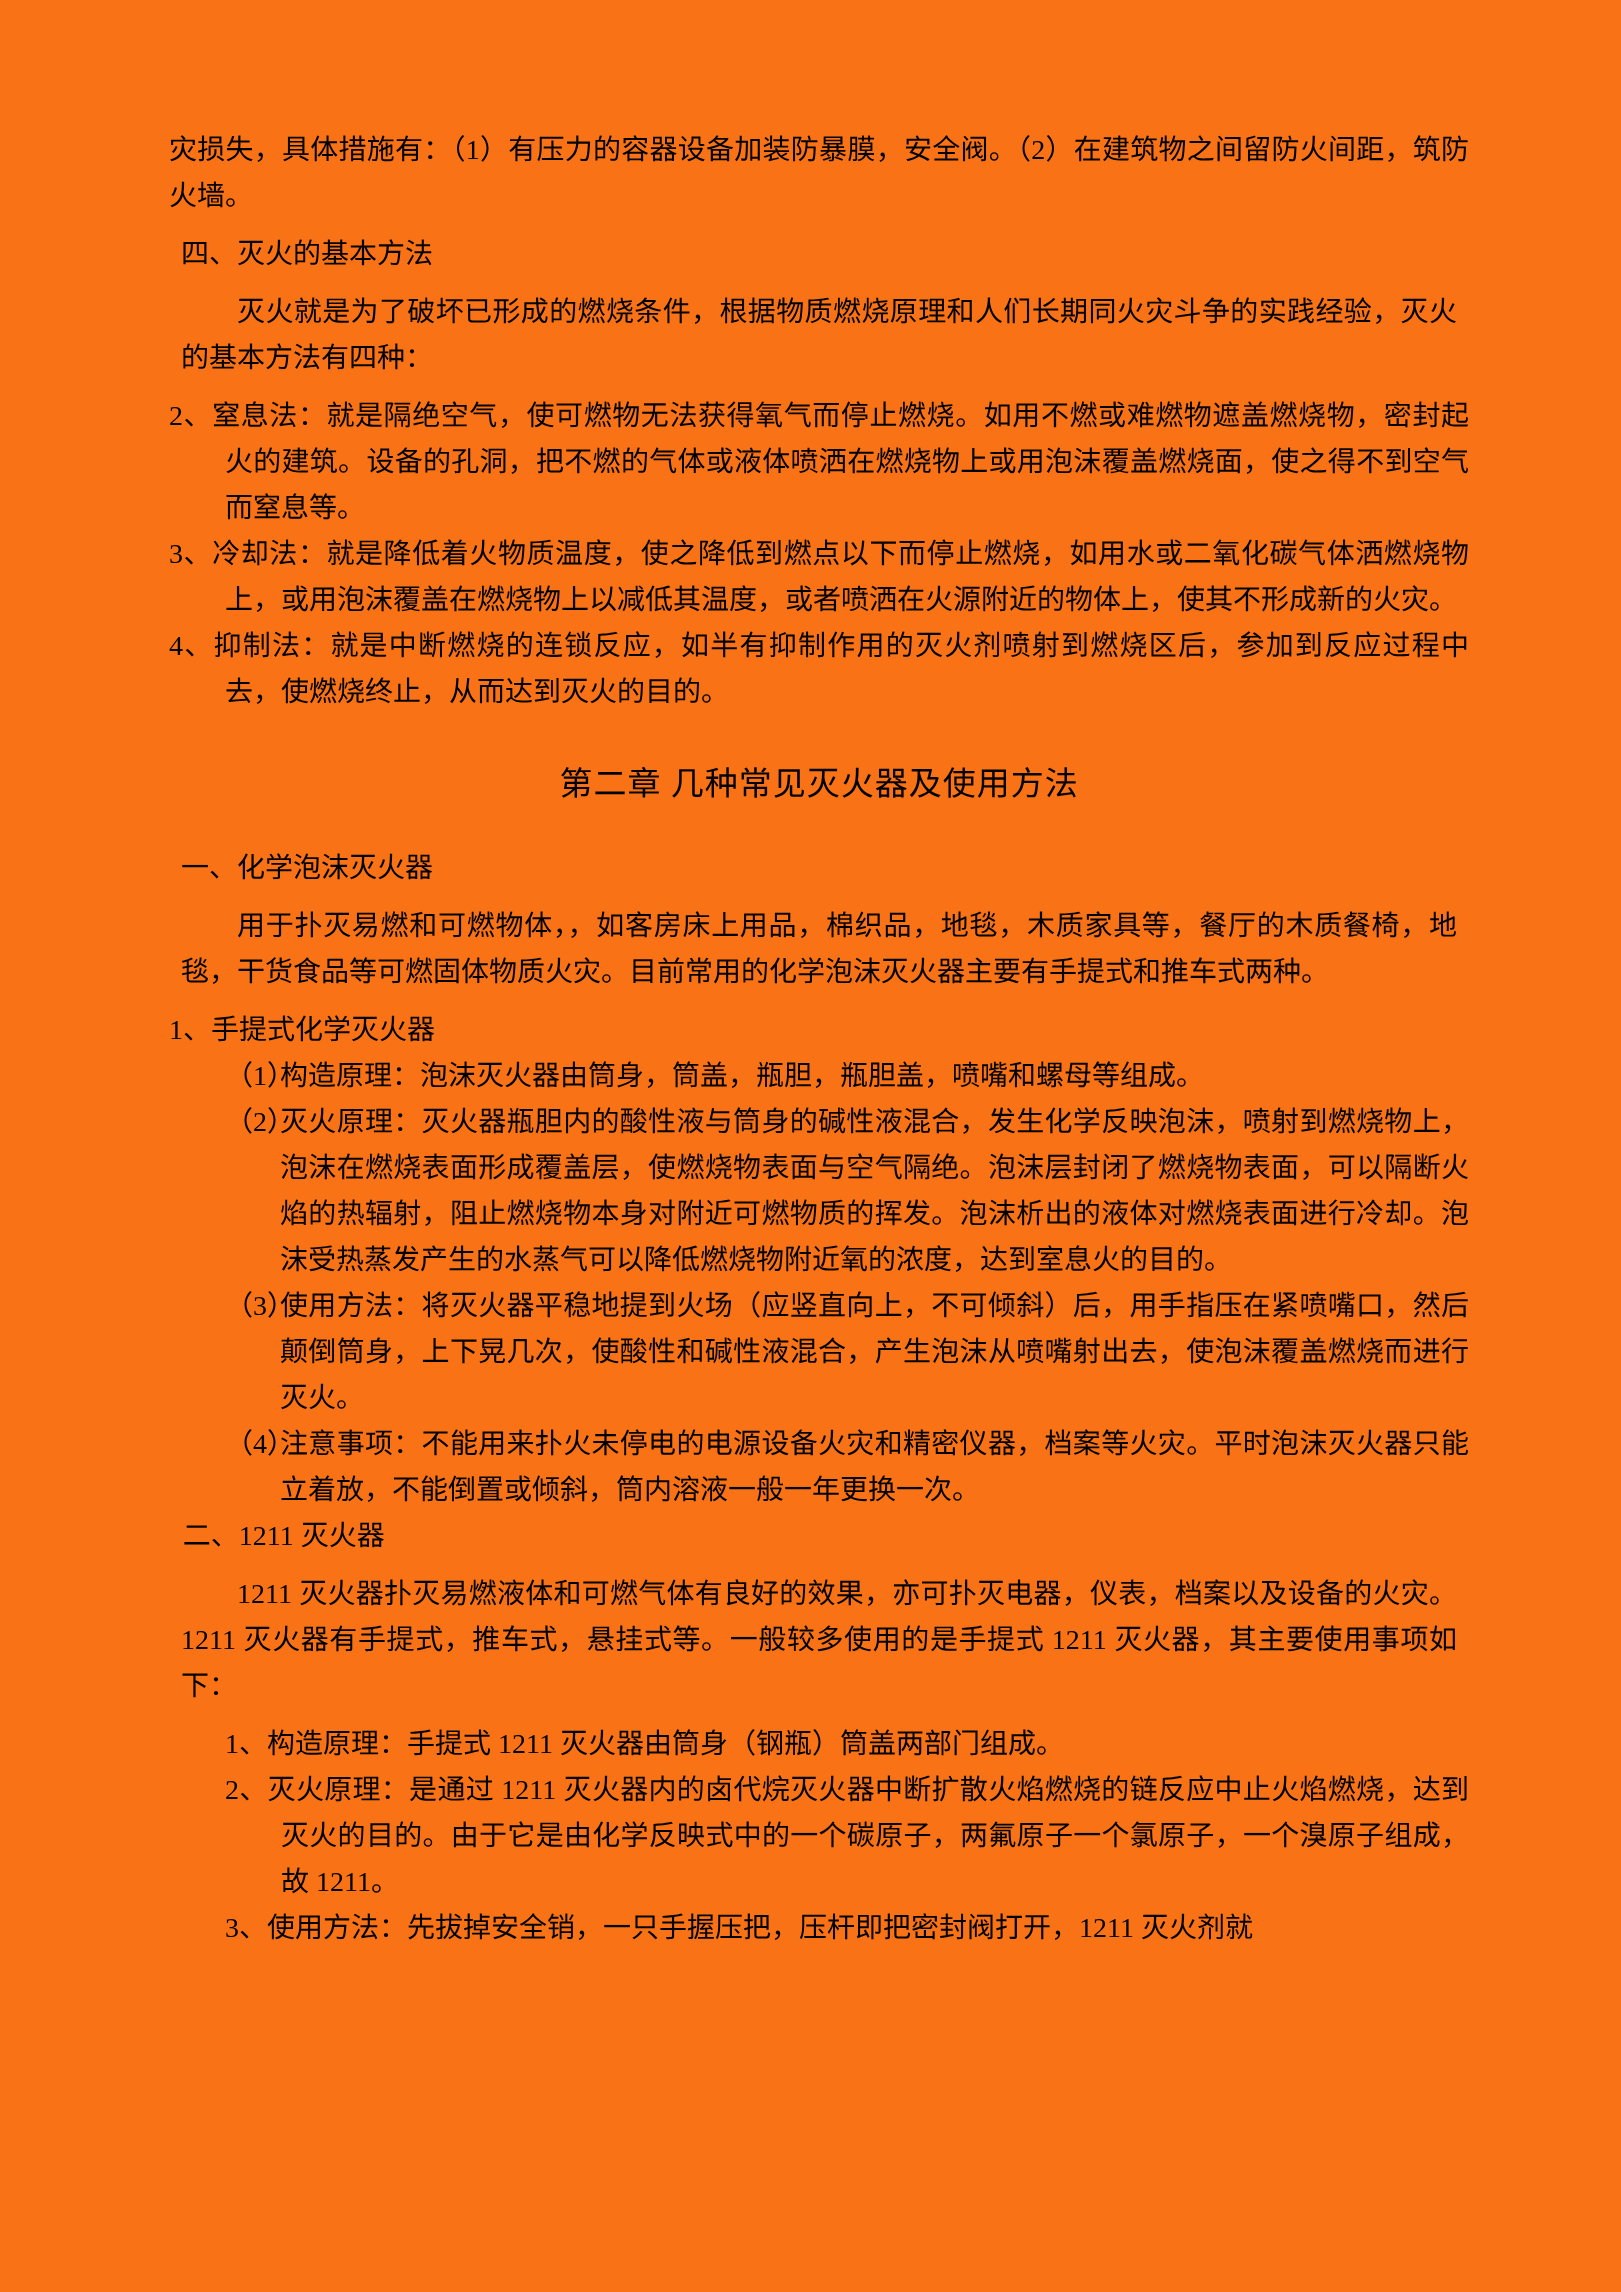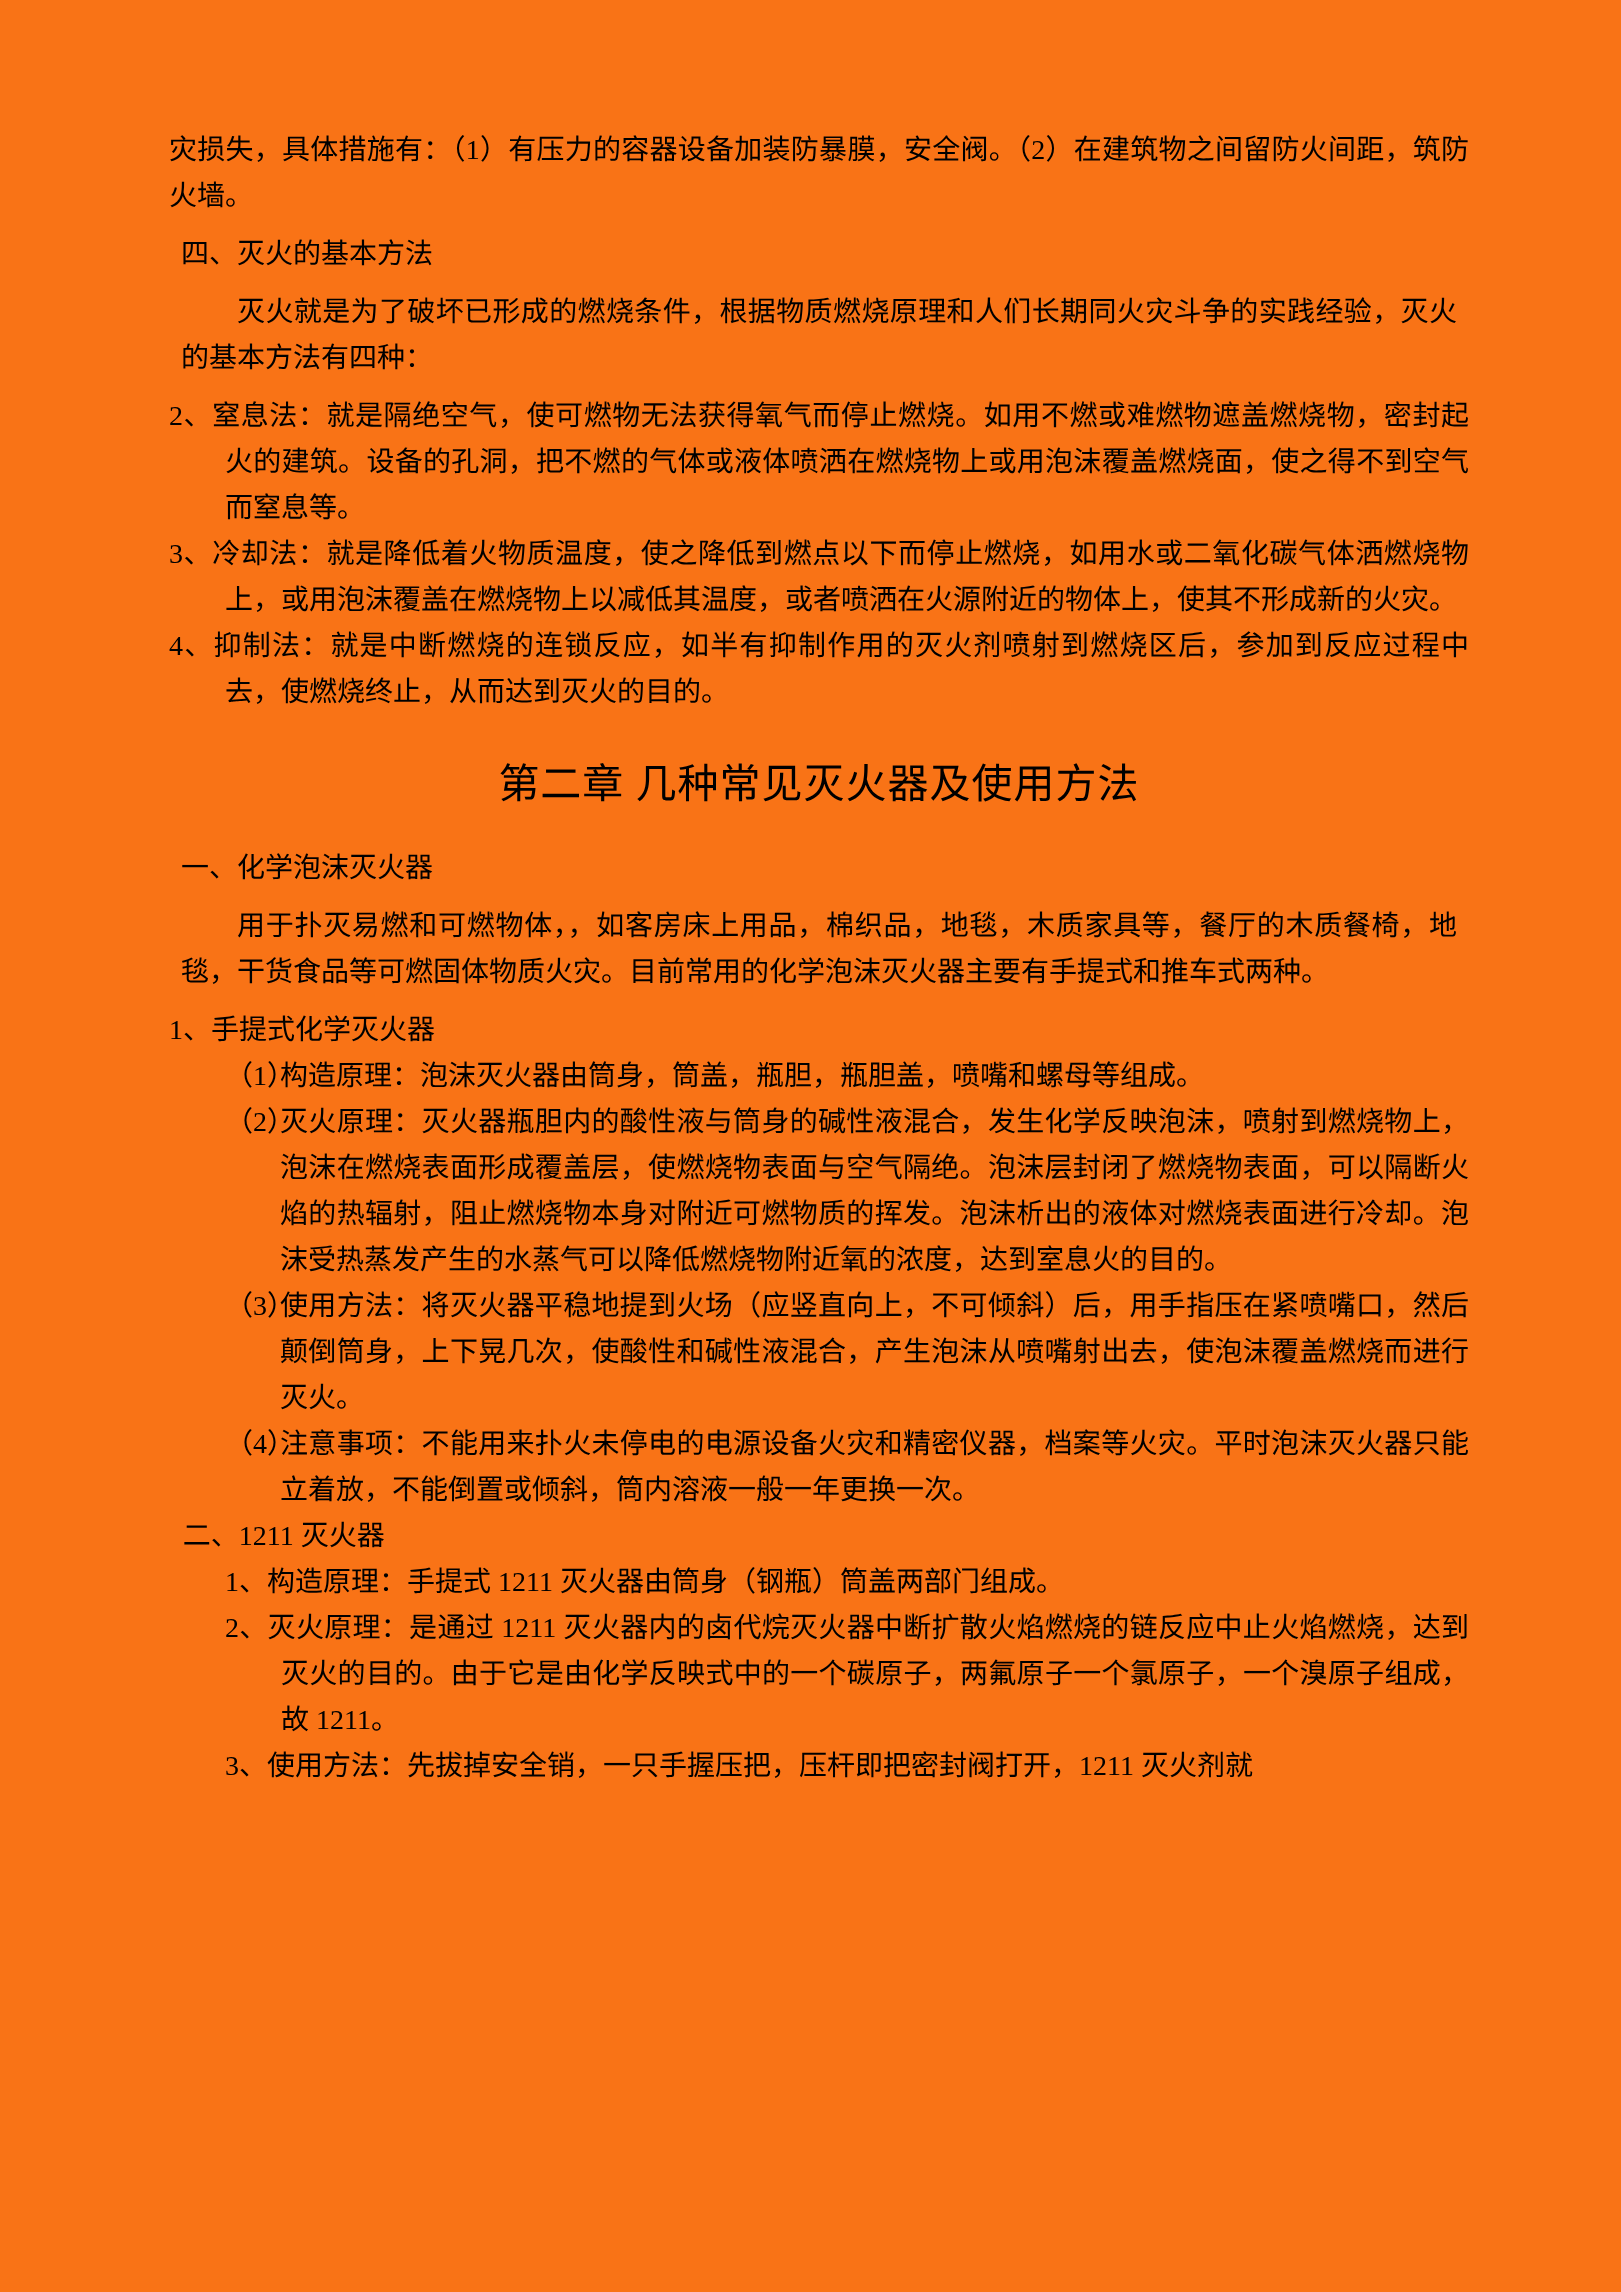--- a/index.html
+++ b/index.html
@@ -79,21 +79,21 @@
   .paren-item .content {
     flex: 1 1 auto;
     text-align: justify;
     text-justify: inter-ideograph;
   }
 
   
   .chapter-title {
     margin: 0;
     text-align: center;
-    font-size: 41px;
+    font-size: 33px;
     line-height: 61px;
     letter-spacing: 1px;
   }
   .spacer-lg { height: 39px; }
   .spacer-md { height: 17.6px; }
 </style>
 </head>
 <body>
 
 <div class="page">
@@ -139,20 +139,21 @@
       <span class="content">使用方法：将灭火器平稳地提到火场（应竖直向上，不可倾斜）后，用手指压在紧喷嘴口，然后颠倒筒身，上下晃几次，使酸性和碱性液混合，产生泡沫从喷嘴射出去，使泡沫覆盖燃烧而进行灭火。</span>
     </div>
 
     <div class="paren-item">
       <span class="marker">（4）</span>
       <span class="content">注意事项：不能用来扑火未停电的电源设备火灾和精密仪器，档案等火灾。平时泡沫灭火器只能立着放，不能倒置或倾斜，筒内溶液一般一年更换一次。</span>
     </div>
 
     <p class="section-head-sm">二、1211 灭火器</p>
 
+    <p class="indent">1211 灭火器扑灭易燃液体和可燃气体有良好的效果，亦可扑灭电器，仪表，档案以及设备的火灾。1211 灭火器有手提式，推车式，悬挂式等。一般较多使用的是手提式 1211 灭火器，其主要使用事项如下：</p>
 
     <p class="num-item lvl2"><span>1、</span><span>构造原理：手提式 1211 灭火器由筒身（钢瓶）筒盖两部门组成。</span></p>
 
     <p class="num-item lvl2"><span>2、</span><span>灭火原理：是通过 1211 灭火器内的卤代烷灭火器中断扩散火焰燃烧的链反应中止火焰燃烧，达到灭火的目的。由于它是由化学反映式中的一个碳原子，两氟原子一个氯原子，一个溴原子组成，故 1211。</span></p>
 
     <p class="num-item lvl2"><span>3、</span><span>使用方法：先拔掉安全销，一只手握压把，压杆即把密封阀打开，1211 灭火剂就</span></p>
 
   </div>
 </div>
 

